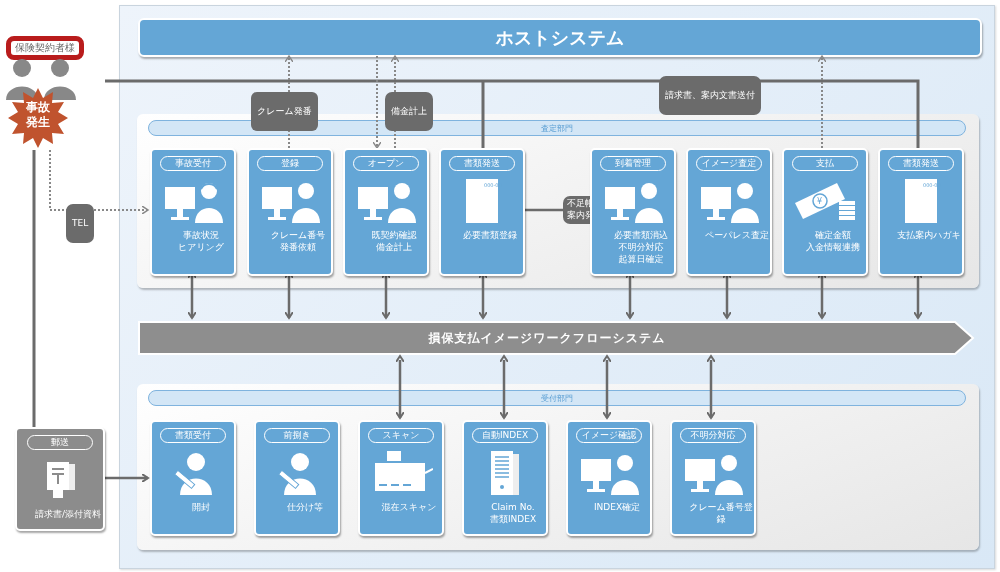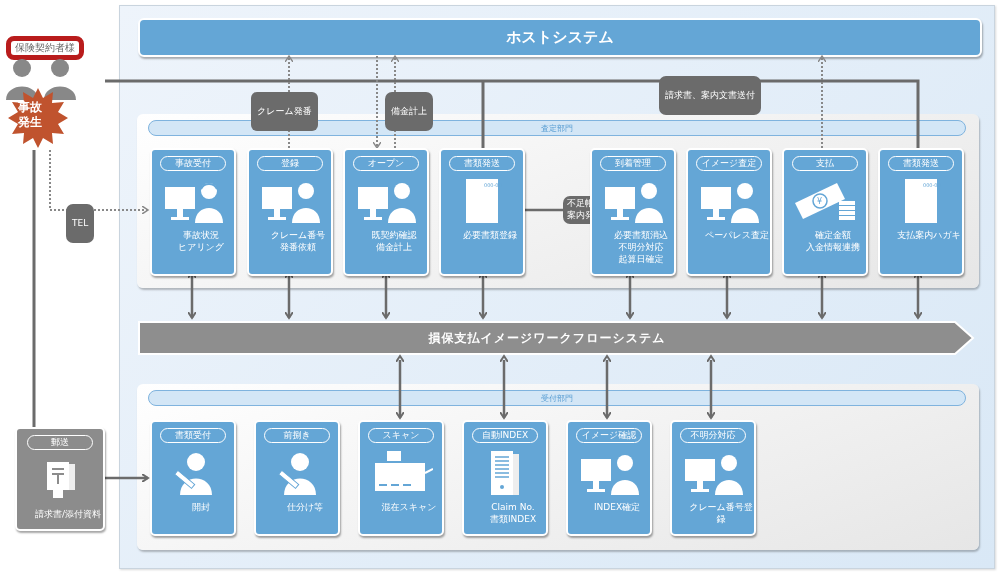--- a/index.html
+++ b/index.html
@@ -1,19 +1,19 @@
 <!DOCTYPE html>
 <html><head>
 <meta charset="utf-8">
 <style>
   html,body{margin:0;padding:0;}
   body{width:1000px;height:572px;position:relative;background:#ffffff;font-family:"DejaVu Sans",sans-serif;overflow:hidden;}
   .abs{position:absolute;}
   .outer{left:119px;top:5px;width:874px;height:562px;background:linear-gradient(135deg,#eef4fb,#d9e8f6);border:1px solid #c9d4de;box-shadow:1px 1px 2px rgba(0,0,0,.15);}
-  .host{left:138px;top:18px;width:840px;height:35px;background:#64a6d6;border:2px solid #fff;border-radius:6px;box-shadow:1px 2px 2px rgba(0,0,0,.3);color:#fff;font-weight:bold;font-size:15px;display:flex;align-items:center;justify-content:center;}
+  .host{left:138px;top:18px;width:840px;height:35px;background:#64a6d6;border:2px solid #fff;border-radius:6px;box-shadow:1px 2px 2px rgba(0,0,0,.3);color:#fff;font-weight:bold;font-size:18px;display:flex;align-items:center;justify-content:center;}
   .panel{background:linear-gradient(160deg,#ffffff,#e6e6e6);border-radius:6px;box-shadow:1px 2px 2px rgba(0,0,0,.25);}
   .sec-label{height:14px;background:#d3e6f6;border:1px solid #7fb3de;border-radius:8px;color:#5a9ed3;font-size:8px;display:flex;align-items:center;justify-content:center;}
   .card{width:82px;background:#64a6d6;border:2px solid #fff;border-radius:5px;box-shadow:1px 2px 2px rgba(0,0,0,.35);color:#fff;text-align:center;}
   .card.gray{background:#8c8c8c;}
   .pill{margin:6px auto 0;width:64px;height:13px;border:1px solid #fff;border-radius:8px;font-size:9px;line-height:13px;color:#fff;white-space:nowrap;overflow:hidden;}
   .card .ico{margin:8px auto 0;height:44px;display:flex;align-items:center;justify-content:center;}
   .card .txt{font-size:9px;line-height:12px;margin-top:6px;white-space:pre-line;margin-left:16px;}
   .tag{background:#6b6b6b;color:#fff;font-size:9px;border-radius:7px;padding:13px 6px;height:13px;line-height:13px;white-space:nowrap;}
   .wf{left:137px;top:320px;width:840px;height:36px;}
   .wf-label{left:137px;top:320px;width:820px;height:36px;display:flex;align-items:center;justify-content:center;color:#fff;font-weight:bold;font-size:12px;letter-spacing:1px;}
@@ -98,21 +98,21 @@
   <g fill="#888">
     <circle cx="18" cy="12" r="9"></circle>
       <path d="M2,44 C2,26 34,26 34,44 Z"></path>
     <circle cx="56" cy="12" r="9"></circle>
       <path d="M40,44 C40,26 72,26 72,44 Z"></path>
   </g>
 </svg>
 <svg class="abs" style="left:8px;top:88px;" width="60" height="60">
   <polygon points="30,0 35,10 45,4 44,15 56,14 50,24 60,30 50,36 56,46 44,45 45,56 35,50 30,60 25,50 15,56 16,45 4,46 10,36 0,30 10,24 4,14 16,15 15,4 25,10" fill="#c0532e"></polygon>
 </svg>
-<div class="abs" style="left:18px;top:100px;width:40px;text-align:left;color:#fff;font-weight:bold;font-size:12px;line-height:15px;white-space:pre-line;">事故
+<div class="abs" style="left:18px;top:100px;width:40px;text-align:center;color:#fff;font-weight:bold;font-size:12px;line-height:15px;white-space:pre-line;">事故
 発生</div>
 
 <div class="abs card gray" style="left:15px;top:427px;width:86px;height:100px;">
   <div class="pill">郵送</div>
   <div class="ico">
     <svg width="34" height="40">
         <rect x="4" y="2" width="22" height="28" fill="#fff"></rect>
         <rect x="26" y="4" width="6" height="26" fill="#eee"></rect>
         <rect x="10" y="30" width="10" height="8" fill="#fff"></rect>
         <path d="M9,9 H21 M9,14 H21 M15,14 V24" stroke="#8c8c8c" stroke-width="2"></path>

